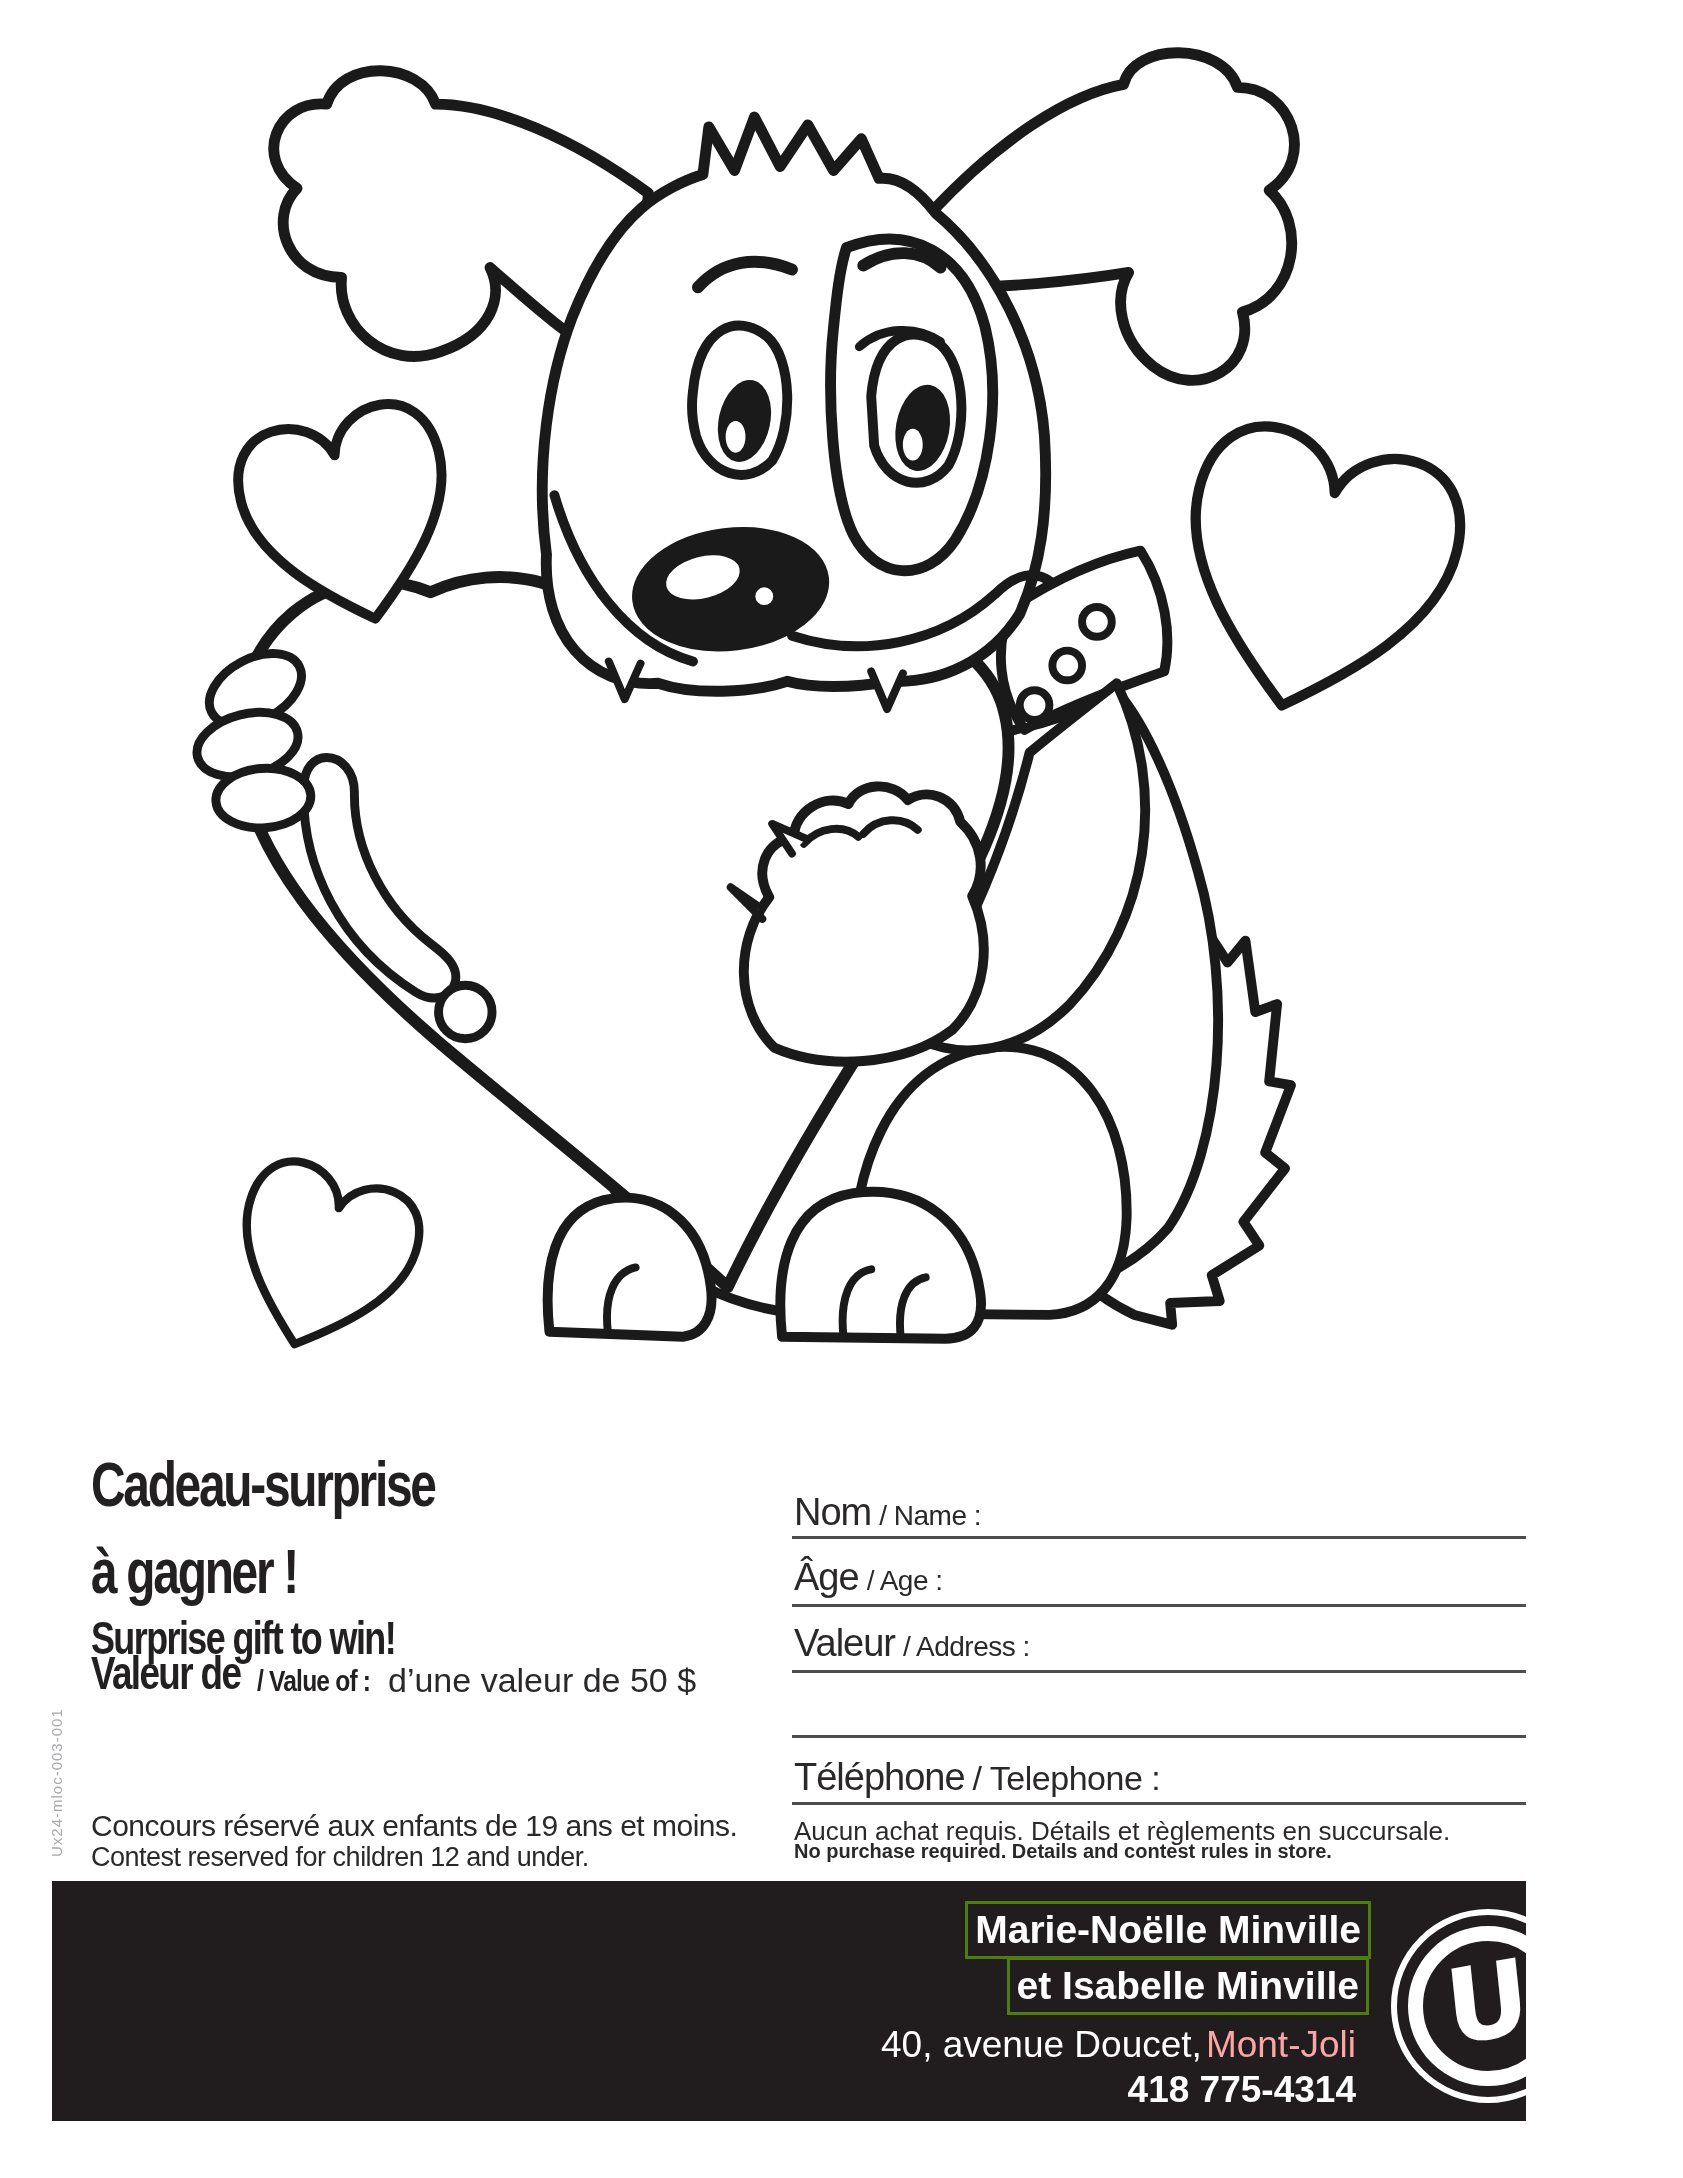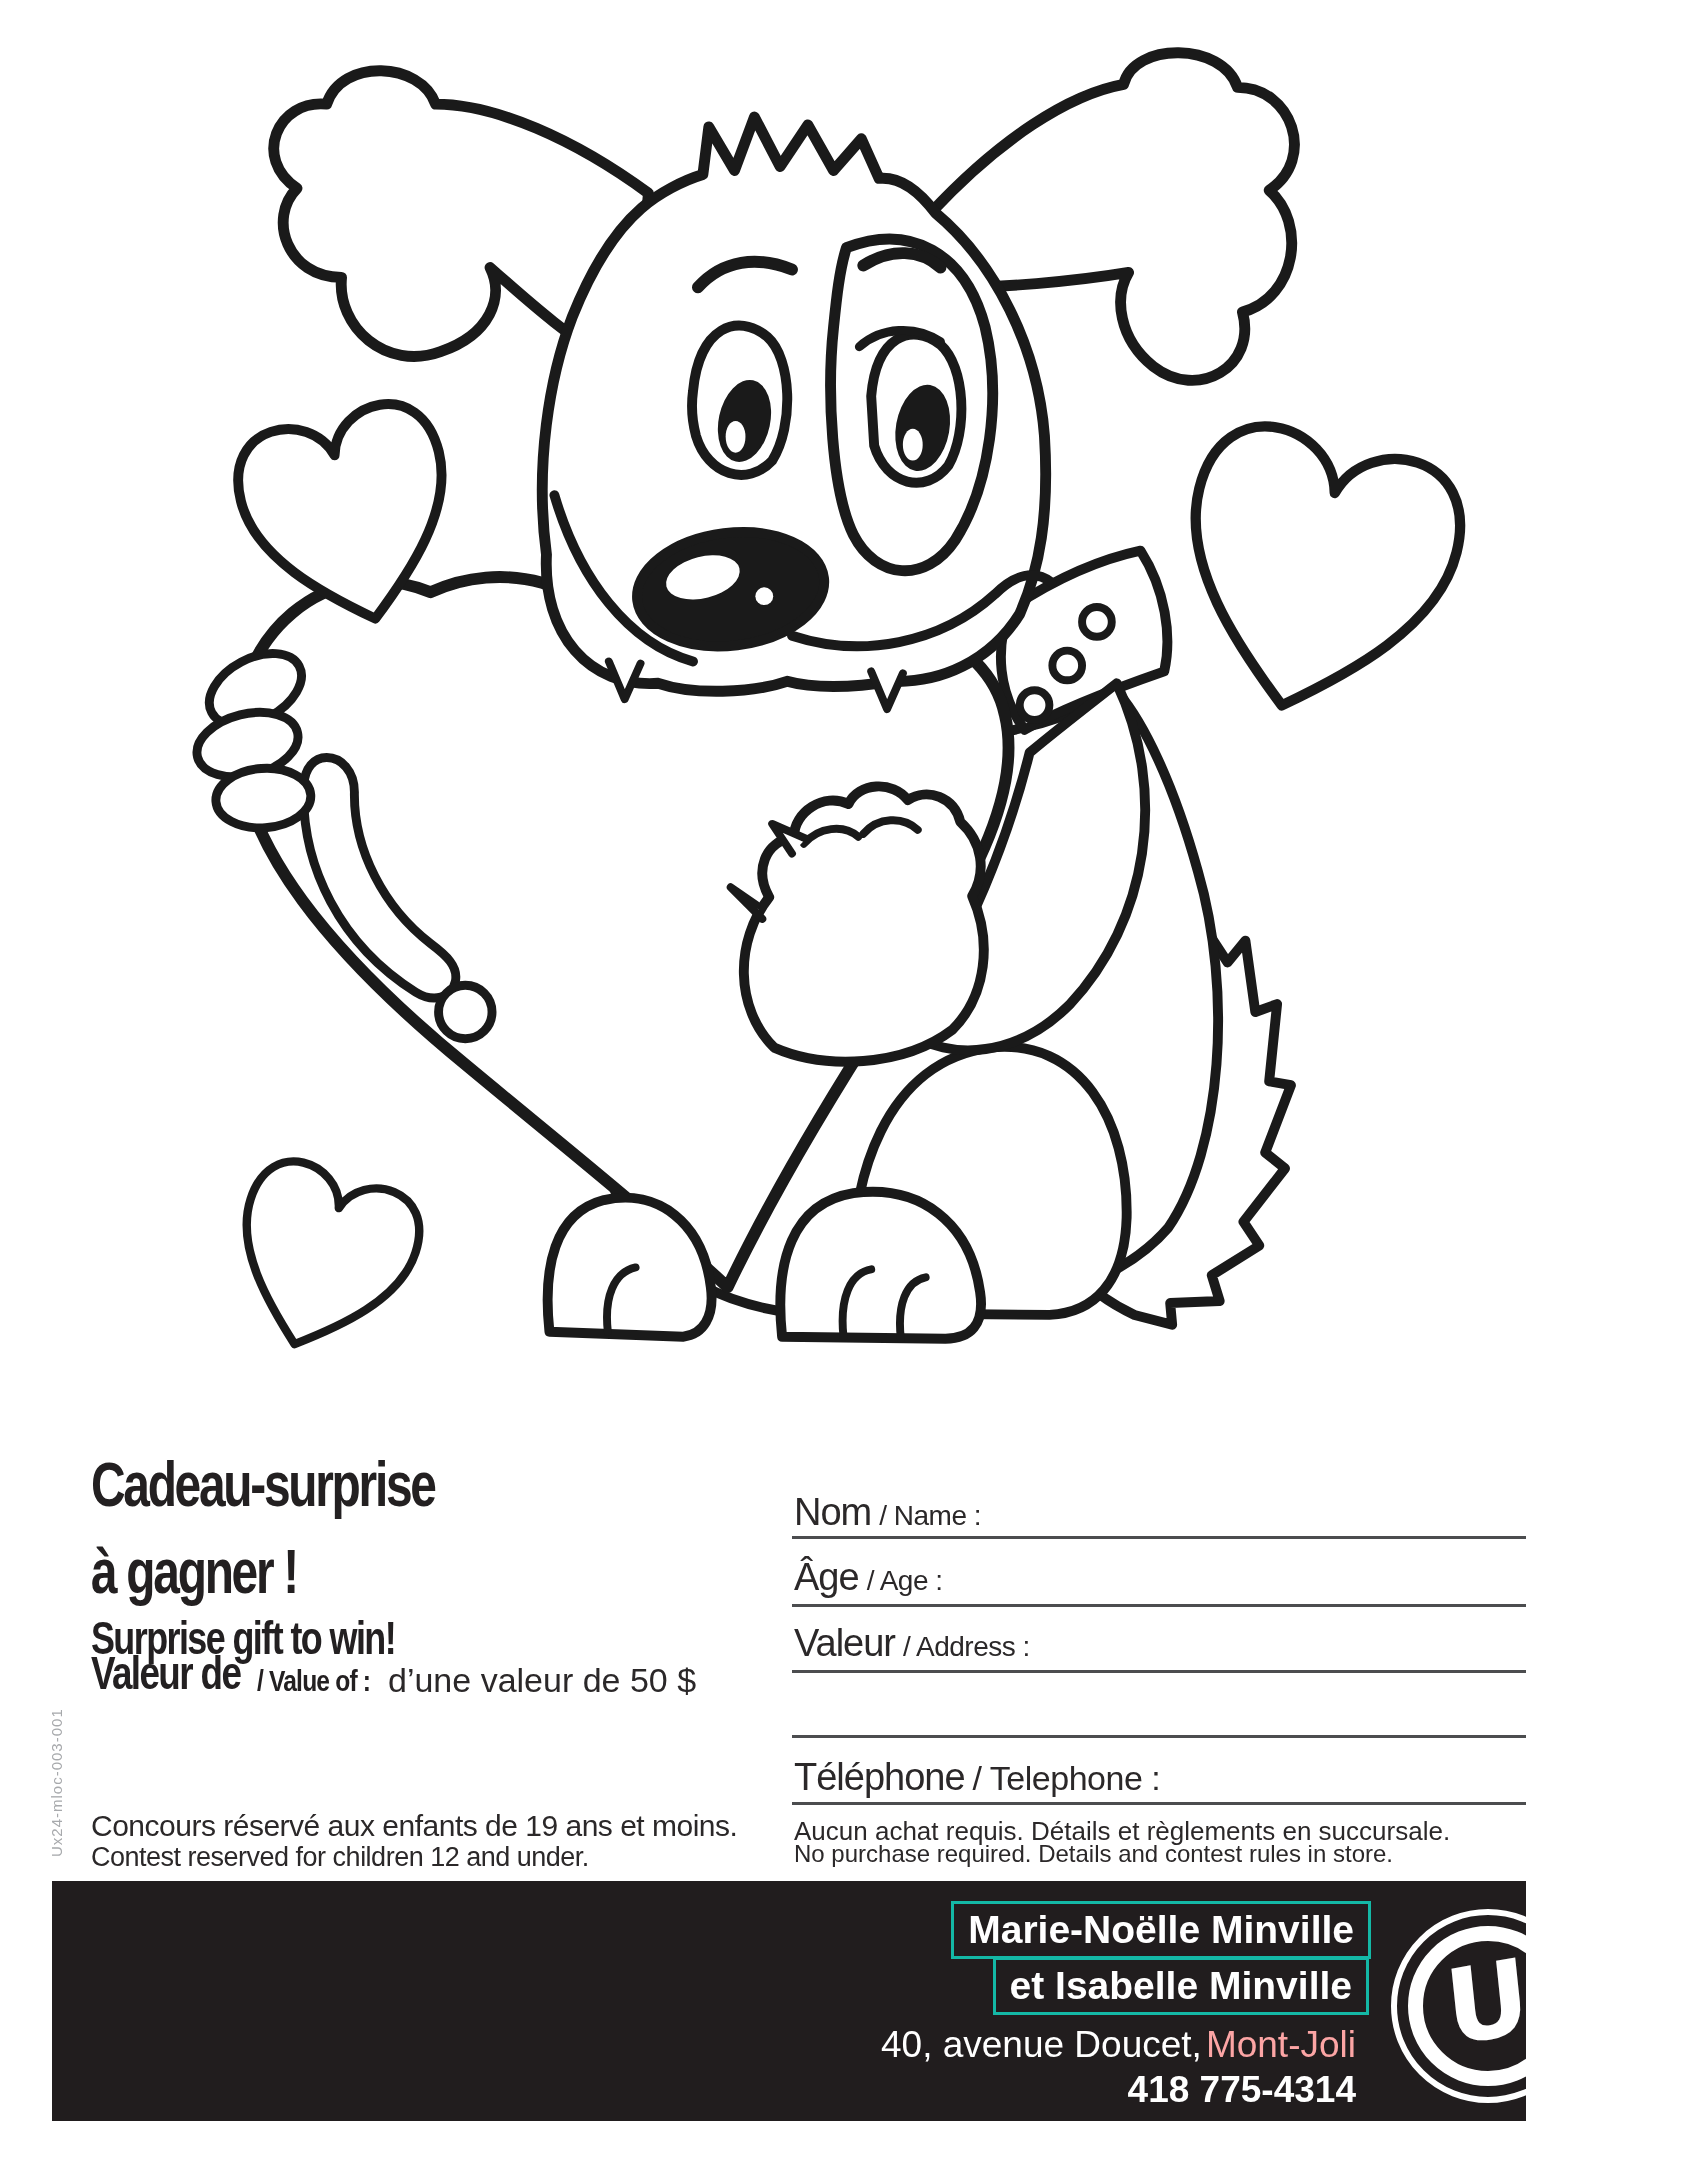--- a/index.html
+++ b/index.html
@@ -50,26 +50,26 @@
   .f-label .fr{font-size:38px; font-weight:400; letter-spacing:-1px; color:#2b2829;}
   .f-label .en{font-size:28px; font-weight:400; letter-spacing:-0.5px; color:#2b2829; margin-left:8px;}
   .f-label.same .en{font-size:34px;}
   .f-line{position:absolute; left:0; width:838px; border-top:3px solid #4c4d4f; height:0;}
   .fl1{top:16px;} .ln1{top:61px;}
   .fl2{top:81px;} .ln2{top:129px;}
   .fl3{top:147px;} .ln3{top:195px;}
   .ln3b{top:260px;}
   .fl4{top:281px;} .ln4{top:327px;}
   .f-note-fr{position:absolute; left:2px; top:341px; font-size:26px; font-weight:400; color:#2b2829; white-space:nowrap;}
-  .f-note-en{position:absolute; left:2px; top:365px; font-size:24px; font-weight:400; color:#2b2829; white-space:nowrap;}
+  .f-note-en{position:absolute; left:2px; top:365px; font-size:20px; font-weight:700; color:#2b2829; white-space:nowrap;}
   
   .footer{position:absolute; left:52px; top:1881px; width:1578px; height:240px; background:#211d1e;}
   .w-line{position:absolute; color:#ffffff; white-space:nowrap;}
   .w-box{
-    border:3px solid #14b8a6; padding:4px 14px; display:inline-block;
+    border:3px solid #4d7c0f; padding:4px 7px; display:inline-block;
     font-size:39px; font-weight:600; letter-spacing:0;
   }
   .w1{right:259px; top:20px;}
   .w2{right:261px; top:76px;}
   .w-addr{right:274px; top:143px; font-size:37px; font-weight:400;}
   .w-addr .city{color:#fca5a5; margin-left:4px;}
   .w-phone{right:274px; top:188px; font-size:37px; font-weight:700;}
   .logo{
     position:absolute; left:1339px; top:28px; width:194px; height:194px;
     border:6px solid #ffffff; border-radius:50%; box-sizing:border-box;

